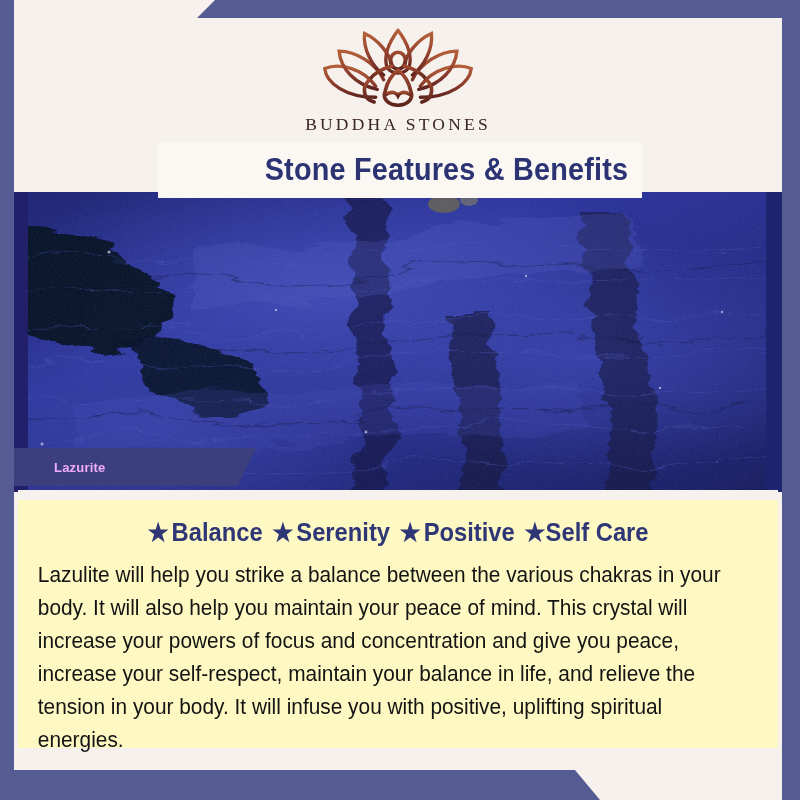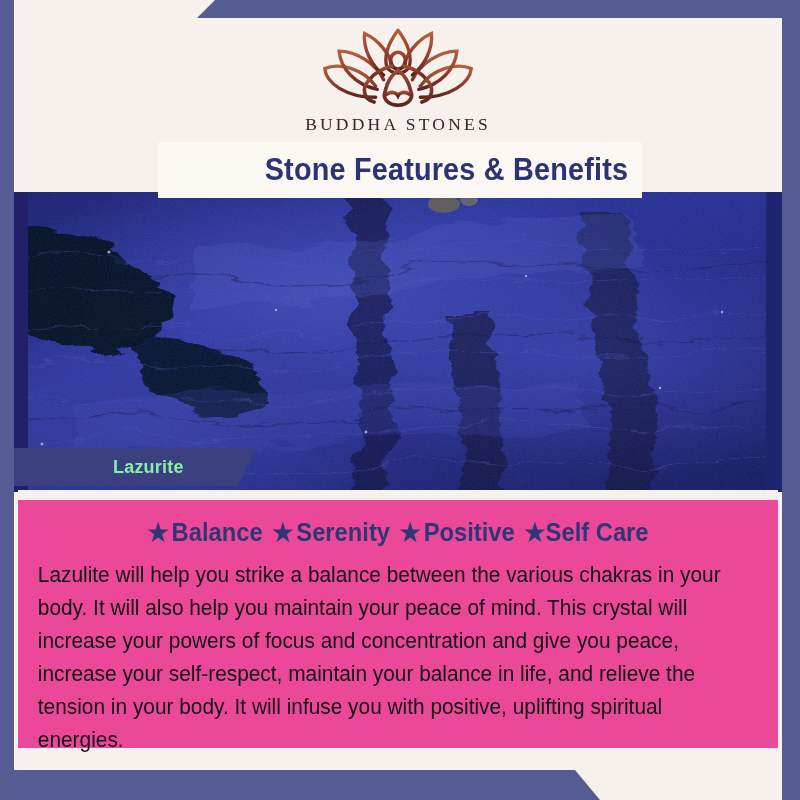--- a/index.html
+++ b/index.html
@@ -154,36 +154,36 @@
     top: 448px;
     width: 242px;
     height: 38px;
     background: #3b3f7d;
     clip-path: polygon(0 0, 242px 0, 224px 38px, 0 38px);
     z-index: 8;
     display: flex;
     align-items: center;
   }
   .stone-ribbon .ribbon-text {
-    color: #86efac;
-    font-size: 18px;
+    color: #f0abfc;
+    font-size: 13px;
     font-weight: bold;
-    padding-left: 99px;
+    padding-left: 40px;
     letter-spacing: 0.2px;
     font-family: "Liberation Sans", sans-serif;
   }
 
   
   .content-panel {
     position: absolute;
     left: 18px;
     top: 490px;
     width: 760px;
     height: 258px;
-    background: #ec4899;
+    background: #fef9c3;
     z-index: 6;
     box-sizing: border-box;
     padding: 0 14px;
   }
   .content-topstrip {
     position: absolute;
     left: 18px;
     top: 490px;
     width: 760px;
     height: 10px;

